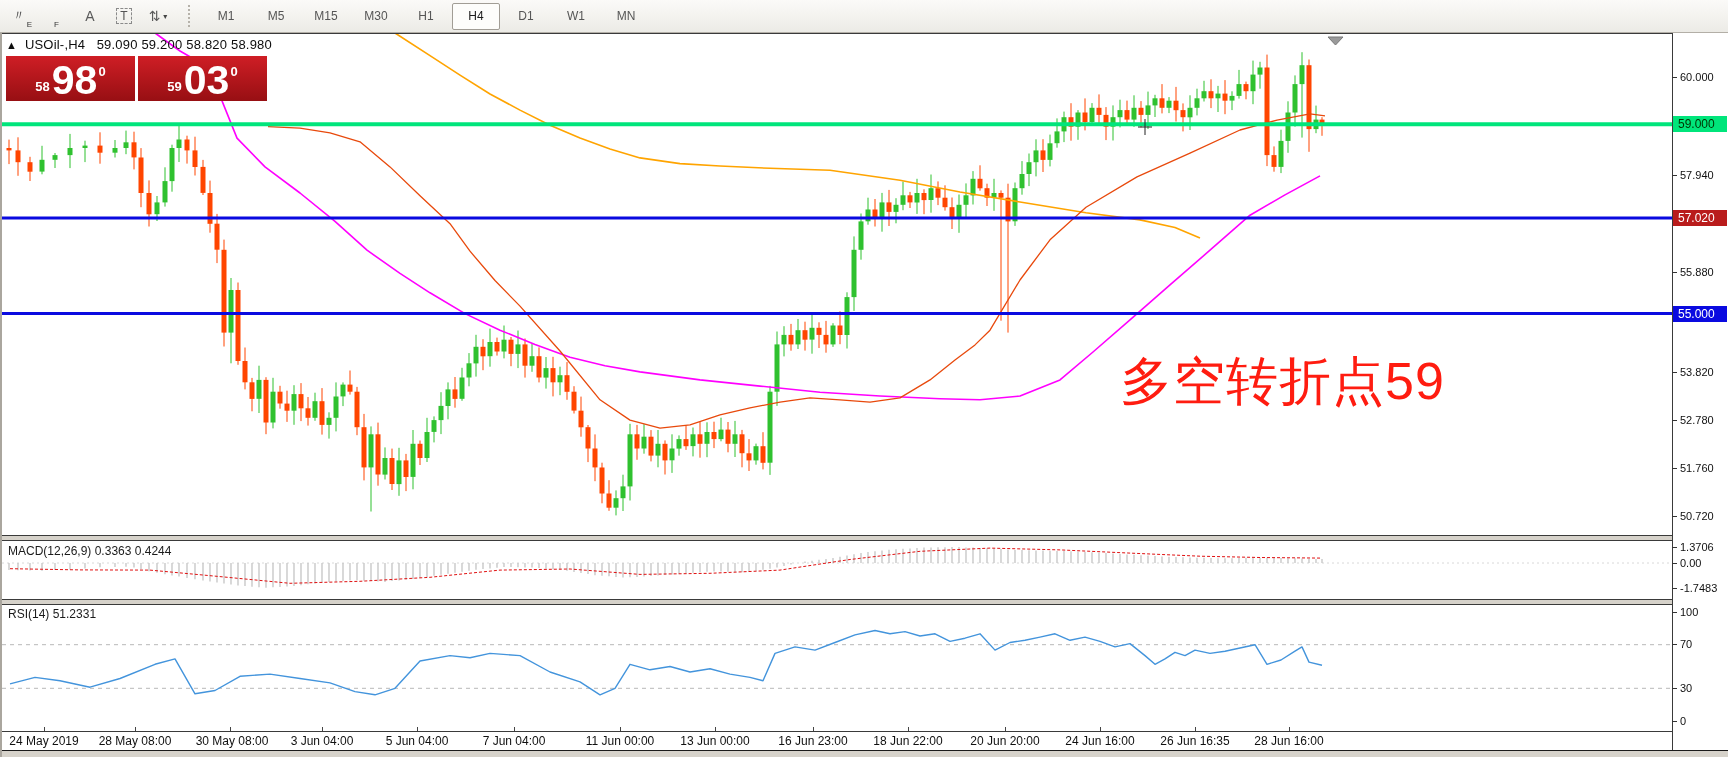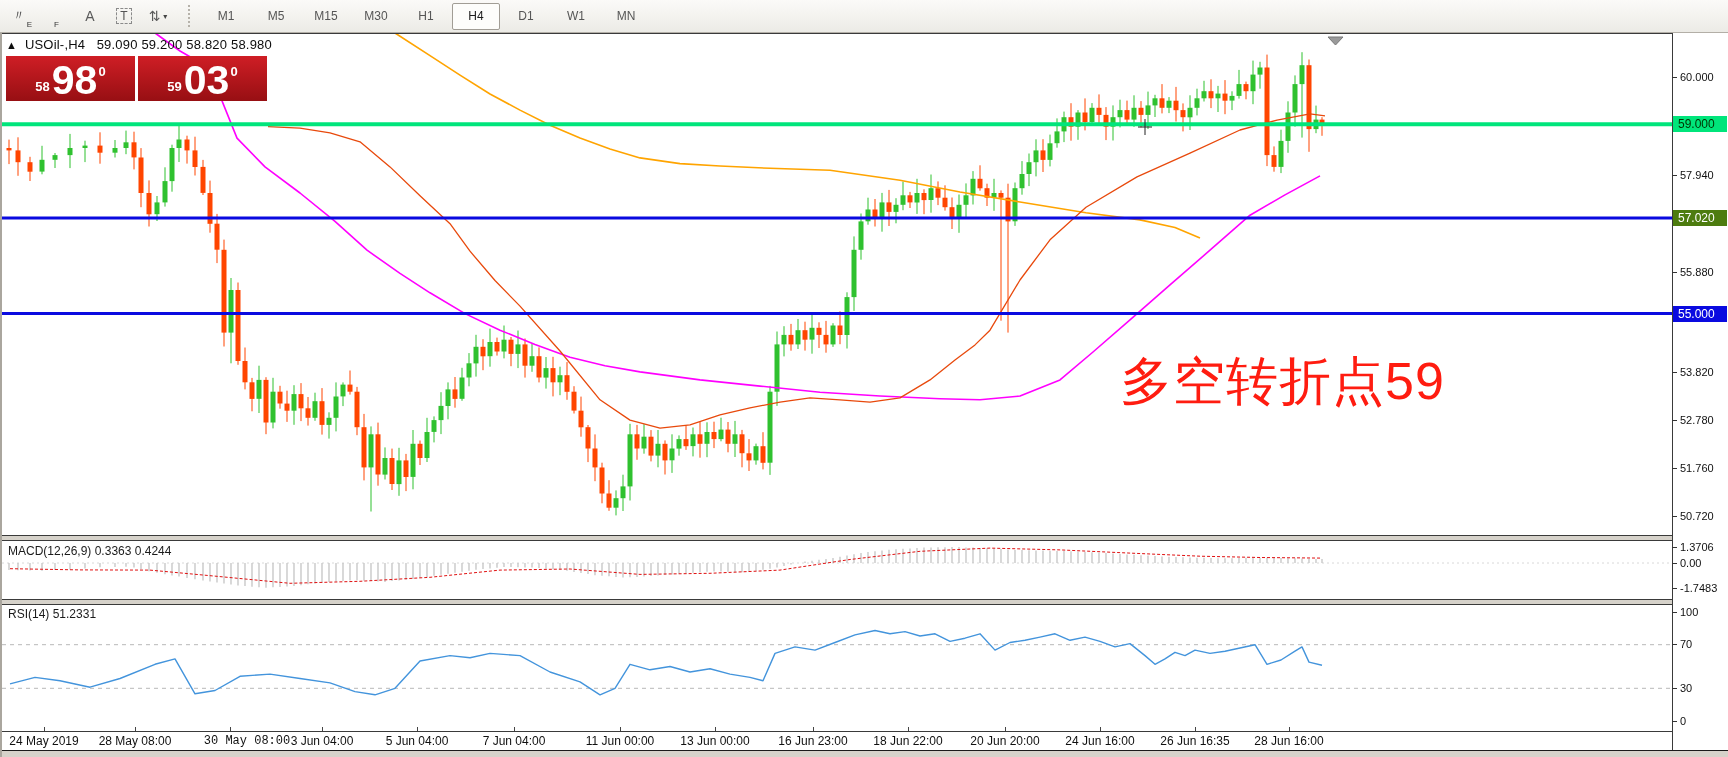--- a/index.html
+++ b/index.html
@@ -732,28 +732,28 @@
 <div class="scale-label" style="top: 581px;">-1.7483</div>
 <div class="scale-tick" style="top: 612px;"></div>
 <div class="scale-label" style="top: 605px;">100</div>
 <div class="scale-tick" style="top: 644px;"></div>
 <div class="scale-label" style="top: 637px;">70</div>
 <div class="scale-tick" style="top: 688px;"></div>
 <div class="scale-label" style="top: 681px;">30</div>
 <div class="scale-tick" style="top: 721px;"></div>
 <div class="scale-label" style="top: 714px;">0</div>
 <div class="line-label" style="top: 116px; background: rgb(0, 229, 123); color: rgb(0, 51, 0);">59.000</div>
-<div class="line-label" style="top: 210px; background: #4d7c0f; color: rgb(255, 255, 255);">57.020</div>
+<div class="line-label" style="top: 210px; background: #b91c1c; color: rgb(255, 255, 255);">57.020</div>
 <div class="line-label" style="top: 306px; background: rgb(10, 10, 224); color: rgb(255, 255, 255);">55.000</div>
 <div class="date-tick" style="left: 44px;"></div>
 <div class="date-label" style="left: 44px;">24 May 2019</div>
 <div class="date-tick" style="left: 135px;"></div>
 <div class="date-label" style="left: 135px;">28 May 08:00</div>
 <div class="date-tick" style="left: 230px;"></div>
-<div class="date-label" style="left: 247px; font-family: Liberation Mono, monospace;">30 May 08:00</div>
+<div class="date-label" style="left: 232px;">30 May 08:00</div>
 <div class="date-tick" style="left: 322px;"></div>
 <div class="date-label" style="left: 322px;">3 Jun 04:00</div>
 <div class="date-tick" style="left: 417px;"></div>
 <div class="date-label" style="left: 417px;">5 Jun 04:00</div>
 <div class="date-tick" style="left: 514px;"></div>
 <div class="date-label" style="left: 514px;">7 Jun 04:00</div>
 <div class="date-tick" style="left: 620px;"></div>
 <div class="date-label" style="left: 620px;">11 Jun 00:00</div>
 <div class="date-tick" style="left: 715px;"></div>
 <div class="date-label" style="left: 715px;">13 Jun 00:00</div>

